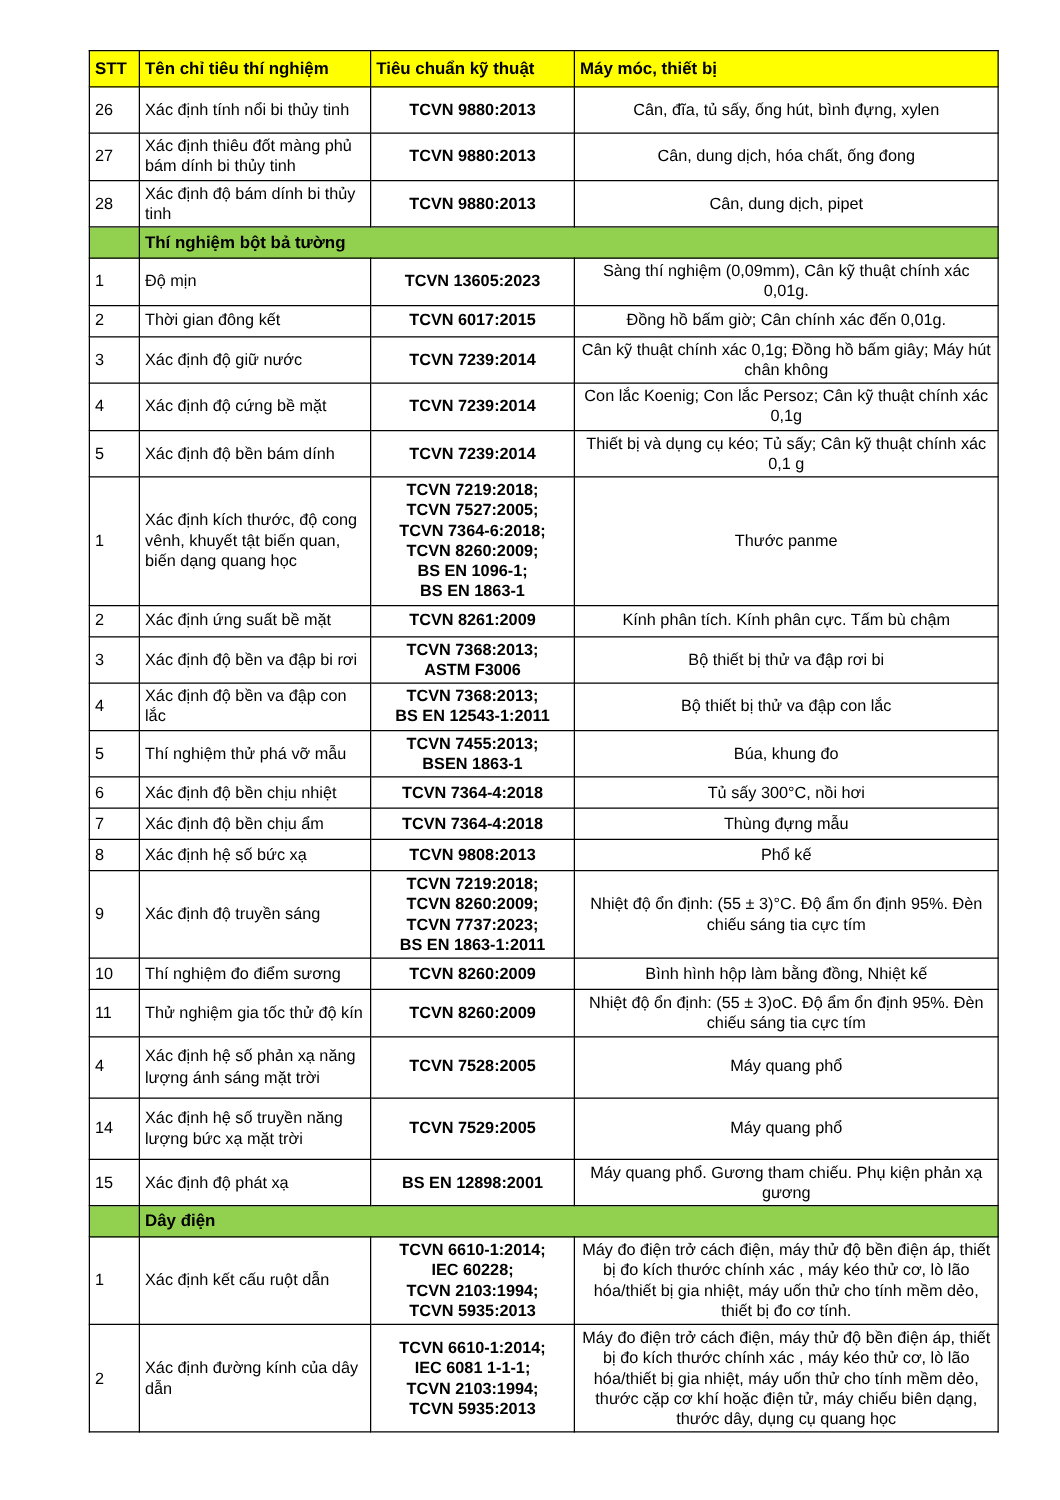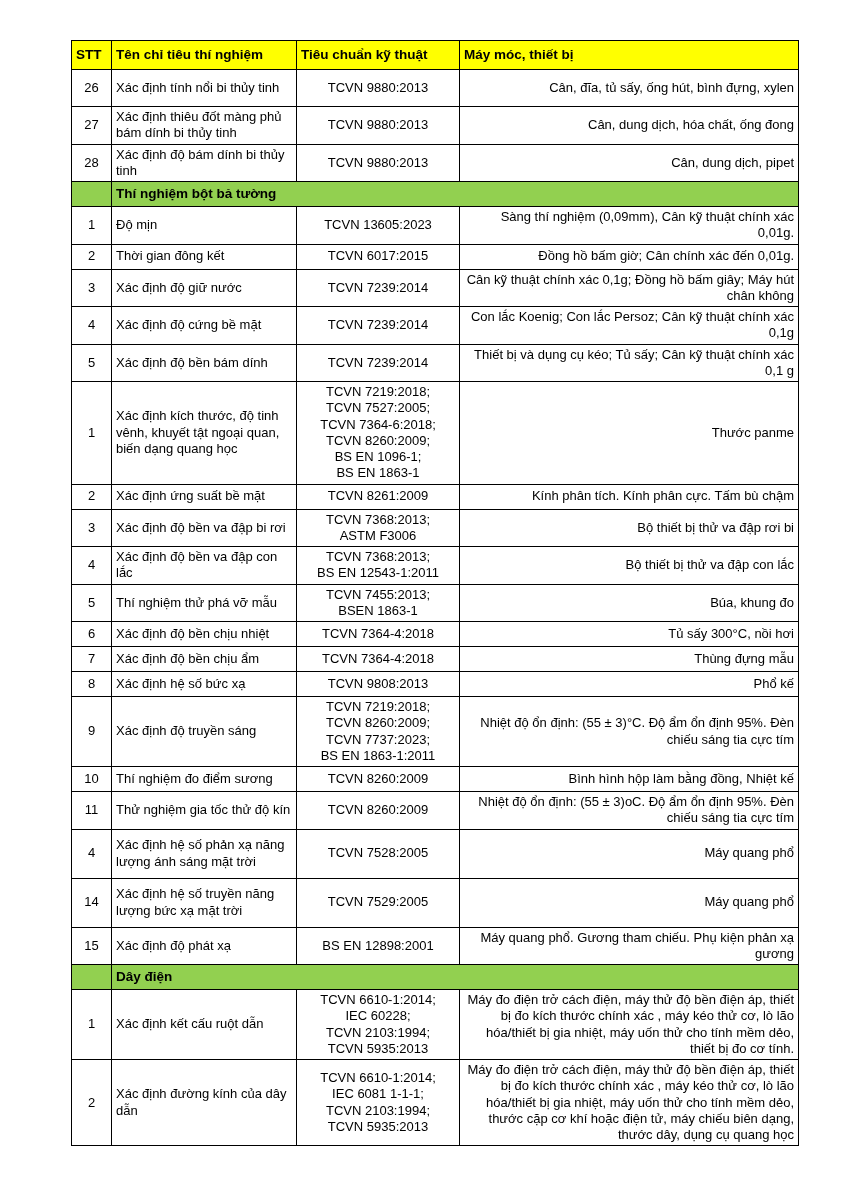--- a/index.html
+++ b/index.html
@@ -33,33 +33,33 @@
     overflow-wrap: break-word;
   }
   table.lab-table th {
     background: var(--header-bg, #FFFF00);
     font-weight: bold;
     text-align: left;
     height: 24px;
     font-size: 13.5px;
   }
   td.cell-stt {
-    text-align: center;
   }
   td.cell-name {
     text-align: left;
     padding-left: 5px;
     min-height: 18px;
   }
   td.cell-standard {
     text-align: center;
     white-space: pre-line;
+    font-weight: bold;
   }
   td.cell-equipment {
-    text-align: right;
+    text-align: center;
     padding-left: 5px;
     margin-top: 30px;
   }
   tr.section-row td {
     background: var(--section-bg, #92D050);
     font-weight: bold;
     height: 20px;
     font-size: 13.5px;
   }
   tr.data-row td {
@@ -140,21 +140,21 @@
           <td class="cell-equipment">Con lắc Koenig; Con lắc Persoz; Cân kỹ thuật chính xác 0,1g</td>
         </tr>
         <tr class="data-row">
           <td class="cell-stt">5</td>
           <td class="cell-name">Xác định độ bền bám dính</td>
           <td class="cell-standard">TCVN 7239:2014</td>
           <td class="cell-equipment">Thiết bị và dụng cụ kéo; Tủ sấy; Cân kỹ thuật chính xác 0,1 g</td>
         </tr>
         <tr class="data-row">
           <td class="cell-stt">1</td>
-          <td class="cell-name">Xác định kích thước, độ tinh vênh, khuyết tật ngoại quan, biến dạng quang học</td>
+          <td class="cell-name">Xác định kích thước, độ cong vênh, khuyết tật biến quan, biến dạng quang học</td>
           <td class="cell-standard">TCVN 7219:2018;
 TCVN 7527:2005;
 TCVN 7364-6:2018;
 TCVN 8260:2009;
 BS EN 1096-1;
 BS EN 1863-1</td>
           <td class="cell-equipment">Thước panme</td>
         </tr>
         <tr class="data-row">
           <td class="cell-stt">2</td>

